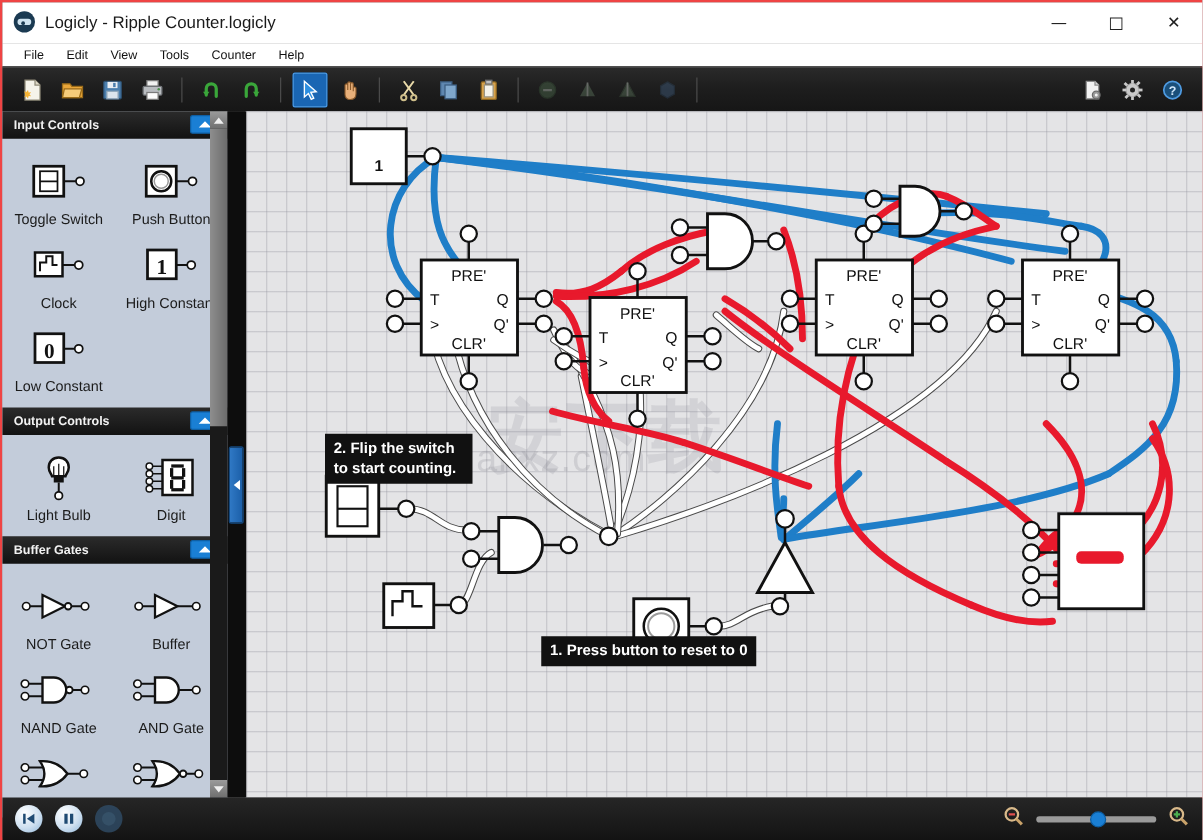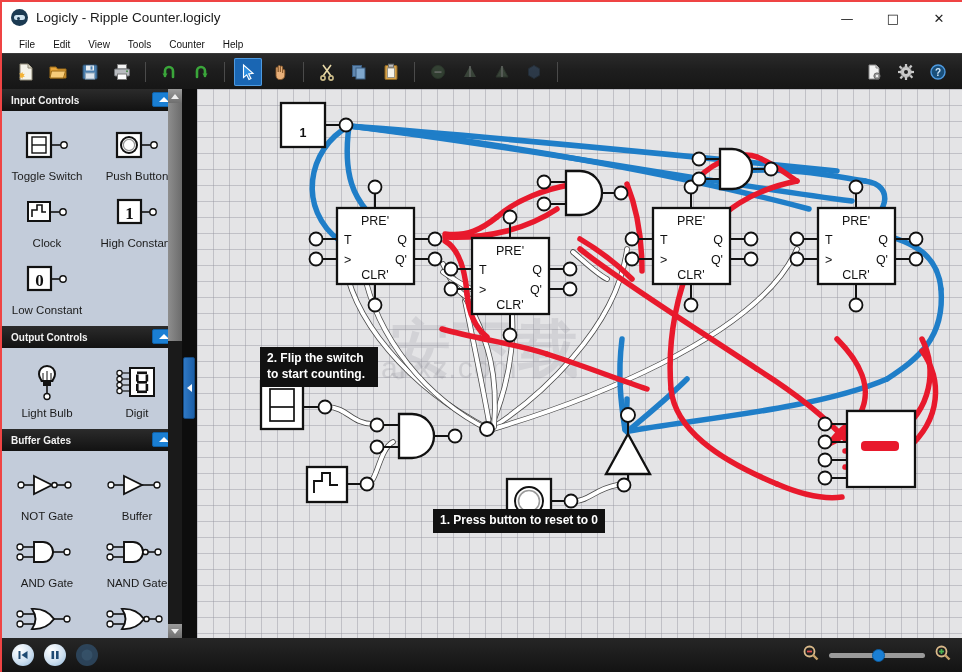--- a/index.html
+++ b/index.html
@@ -416,40 +416,40 @@
           <span class="clabel">Buffer</span>
         </div>
         <div class="cell">
           <span class="glyph">
             <svg width="70" height="26" viewBox="0 0 70 26">
               <circle cx="8" cy="8" r="3" fill="#fff" stroke="#111" stroke-width="1.3"></circle>
               <circle cx="8" cy="18" r="3" fill="#fff" stroke="#111" stroke-width="1.3"></circle>
               <line x1="11" y1="8" x2="22" y2="8" stroke="#111" stroke-width="1.6"></line>
               <line x1="11" y1="18" x2="22" y2="18" stroke="#111" stroke-width="1.6"></line>
               <path d="M22 3h9a10 10 0 0 1 0 20h-9z" fill="#fff" stroke="#111" stroke-width="1.9"></path>
-              <line x1="41" y1="13" x2="52" y2="13" stroke="#111" stroke-width="1.6"></line>
-              <circle cx="55" cy="13" r="3" fill="#fff" stroke="#111" stroke-width="1.3"></circle>
-            </svg>
-          </span>
-          <span class="clabel">AND Gate</span>
+              <circle cx="43.5" cy="13" r="2.6" fill="#fff" stroke="#111" stroke-width="1.5"></circle>
+              <line x1="46" y1="13" x2="53" y2="13" stroke="#111" stroke-width="1.6"></line>
+              <circle cx="56" cy="13" r="3" fill="#fff" stroke="#111" stroke-width="1.3"></circle>
+            </svg>
+          </span>
+          <span class="clabel">NAND Gate</span>
         </div>
         <div class="cell">
           <span class="glyph">
             <svg width="70" height="26" viewBox="0 0 70 26">
               <circle cx="8" cy="8" r="3" fill="#fff" stroke="#111" stroke-width="1.3"></circle>
               <circle cx="8" cy="18" r="3" fill="#fff" stroke="#111" stroke-width="1.3"></circle>
               <line x1="11" y1="8" x2="22" y2="8" stroke="#111" stroke-width="1.6"></line>
               <line x1="11" y1="18" x2="22" y2="18" stroke="#111" stroke-width="1.6"></line>
               <path d="M22 3h9a10 10 0 0 1 0 20h-9z" fill="#fff" stroke="#111" stroke-width="1.9"></path>
-              <circle cx="43.5" cy="13" r="2.6" fill="#fff" stroke="#111" stroke-width="1.5"></circle>
-              <line x1="46" y1="13" x2="53" y2="13" stroke="#111" stroke-width="1.6"></line>
-              <circle cx="56" cy="13" r="3" fill="#fff" stroke="#111" stroke-width="1.3"></circle>
-            </svg>
-          </span>
-          <span class="clabel">NAND Gate</span>
+              <line x1="41" y1="13" x2="52" y2="13" stroke="#111" stroke-width="1.6"></line>
+              <circle cx="55" cy="13" r="3" fill="#fff" stroke="#111" stroke-width="1.3"></circle>
+            </svg>
+          </span>
+          <span class="clabel">AND Gate</span>
         </div>
         <div class="cell">
           <span class="glyph">
             <svg width="70" height="26" viewBox="0 0 70 26">
               <circle cx="8" cy="8" r="3" fill="#fff" stroke="#111" stroke-width="1.3"></circle>
               <circle cx="8" cy="18" r="3" fill="#fff" stroke="#111" stroke-width="1.3"></circle>
               <line x1="11" y1="8" x2="23" y2="8" stroke="#111" stroke-width="1.6"></line>
               <line x1="11" y1="18" x2="23" y2="18" stroke="#111" stroke-width="1.6"></line>
               <path d="M20 3q7 10 0 20 14 1 22-10Q34 2 20 3z" fill="#fff" stroke="#111" stroke-width="1.9"></path>
               <line x1="42" y1="13" x2="52" y2="13" stroke="#111" stroke-width="1.6"></line>

